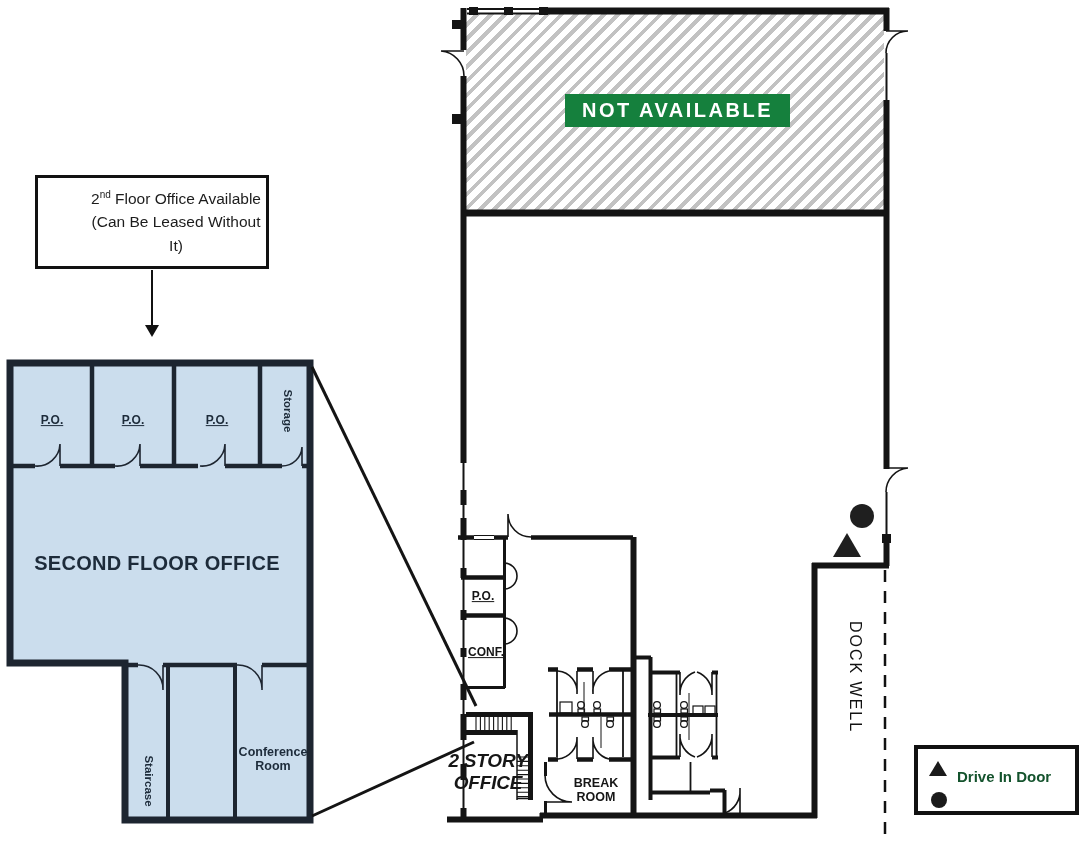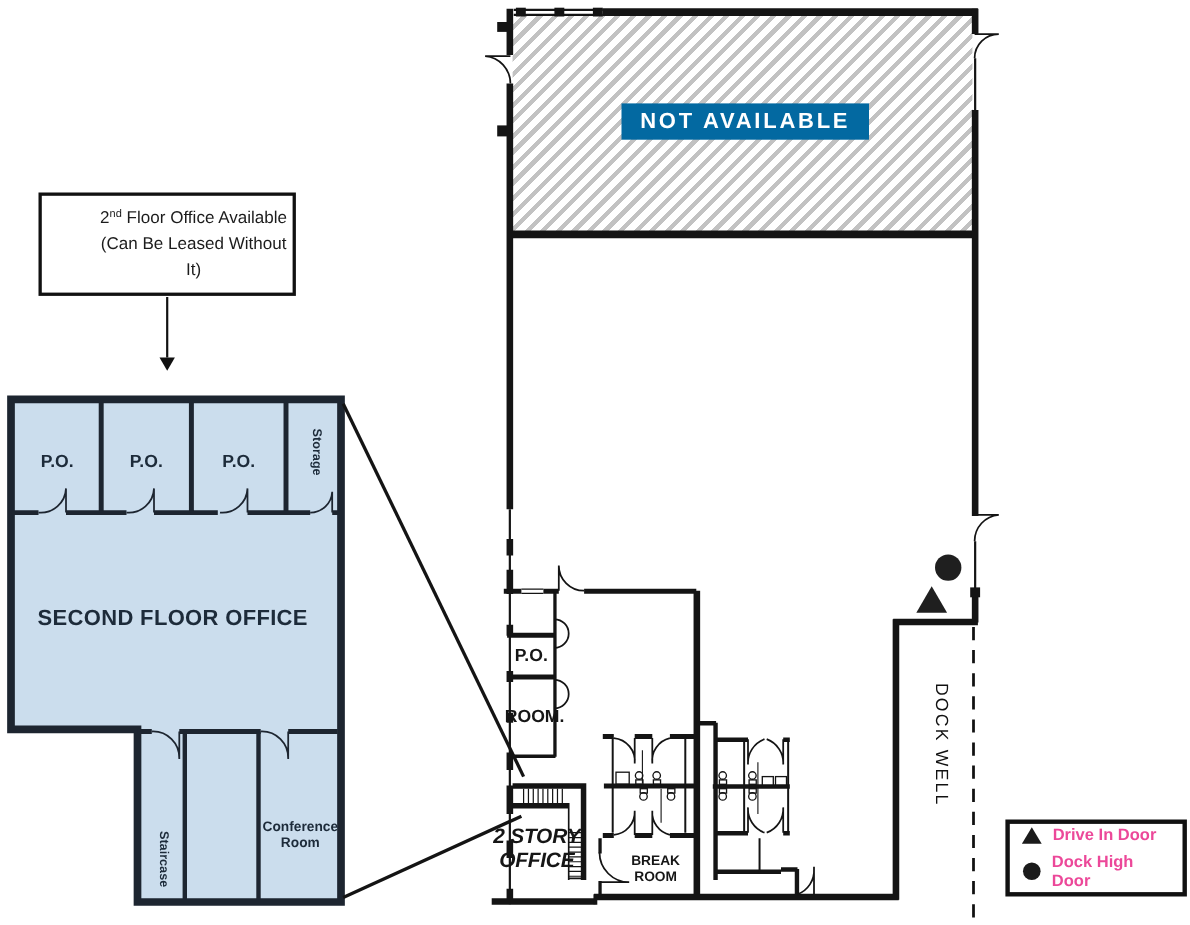--- a/index.html
+++ b/index.html
@@ -6,34 +6,34 @@
   *{box-sizing:border-box;font-family:"Liberation Sans",sans-serif;}
   #canvas{position:relative;width:1082px;height:841px;background:#fff;overflow:hidden;}
   .hatch{position:absolute;left:466px;top:14px;width:418px;height:196px;
     background:repeating-linear-gradient(135deg,#ffffff 0px,#ffffff 6px,#c2c2c2 6px,#c2c2c2 10px);}
   svg.layer{position:absolute;left:0;top:0;}
   .lbl{position:absolute;transform:translate(-50%,-50%);white-space:nowrap;line-height:1.15;text-align:center;}
   .rot{transform:translate(-50%,-50%) rotate(90deg);}
   .navy{color:#1d2b3a;}
   .ink{color:#161616;}
   .b{font-weight:bold;}
-  .fs12{font-size:16px;} .fs115{font-size:11.5px;} .fs125{font-size:12.5px;}
+  .fs12{font-size:12px;text-decoration:underline;} .fs115{font-size:11.5px;} .fs125{font-size:12.5px;}
   .fs135{font-size:19px;letter-spacing:-.2px;font-style:italic;} .fs15{font-size:20px;letter-spacing:.3px;}
   .dockwell{font-size:16px;font-weight:500;letter-spacing:2px;color:#111;}
-  .notavail{position:absolute;left:565px;top:94px;width:225px;height:33px;background:#0369a1;
+  .notavail{position:absolute;left:565px;top:94px;width:225px;height:33px;background:#15803d;
     color:#ffffff;font-weight:bold;font-size:20px;letter-spacing:2.5px;display:flex;
     align-items:center;justify-content:center;}
   .callout{position:absolute;left:35px;top:175px;width:234px;height:94px;border:3px solid #111;
     background:#fff;display:flex;align-items:center;justify-content:center;text-align:center;
     font-size:15.5px;color:#1c1c1c;line-height:1.5;padding-left:48px;}
   .callout sup{font-size:10px;}
   .legend{position:absolute;left:914px;top:745px;width:165px;height:70px;border:4px solid #111;
     background:#fff;display:flex;flex-direction:column;justify-content:center;gap:7px;padding:6px 10px;}
   .legrow{display:flex;align-items:center;gap:9px;}
-  .leglabel{font-size:15px;font-weight:bold;color:#ec4899;}
+  .leglabel{font-size:15px;font-weight:bold;color:#14532d;margin-top:16px;}
   .tri{width:0;height:0;border-left:9px solid transparent;border-right:9px solid transparent;
     border-bottom:15px solid #1b1b1b;}
   .dot{width:16px;height:16px;border-radius:50%;background:#1b1b1b;margin-left:1px;}
   .glyph{width:20px;display:flex;justify-content:center;}
 </style>
 </head>
 <body>
 
 <div id="canvas">
 
@@ -182,21 +182,21 @@
   <div class="lbl navy b fs12" style="left:217px;top:421px">P.O.</div>
   <div class="lbl rot navy b fs115" style="left:287px;top:411px">Storage</div>
   <div class="lbl navy b fs15" style="left:157px;top:563px">SECOND FLOOR OFFICE</div>
   <div class="lbl rot navy b fs115" style="left:148px;top:781px">Staircase</div>
   <div class="lbl navy b fs125" style="left:273px;top:759px">
     <div>Conference</div>
     <div>Room</div>
   </div>
 
   <div class="lbl ink b fs12" style="left:483px;top:597px">P.O.</div>
-  <div class="lbl ink b fs12" style="left:486px;top:653px">ROOM.</div>
+  <div class="lbl ink b fs12" style="left:486px;top:653px">CONF.</div>
   <div class="lbl ink b fs135" style="left:488px;top:772px">
     <div>2 STORY</div>
     <div>OFFICE</div>
   </div>
   <div class="lbl ink b fs125" style="left:596px;top:790px">
     <div>BREAK</div>
     <div>ROOM</div>
   </div>
   <div class="lbl rot dockwell" style="left:855px;top:677px">DOCK WELL</div>
 
@@ -204,17 +204,16 @@
     <div class="legrow">
       <span class="glyph">
           <span class="tri"></span>
         </span>
       <span class="leglabel">Drive In Door</span>
     </div>
     <div class="legrow">
       <span class="glyph">
           <span class="dot"></span>
         </span>
-      <span class="leglabel">Dock High Door</span>
     </div>
   </div>
 
 </div>
 
 </body></html>

